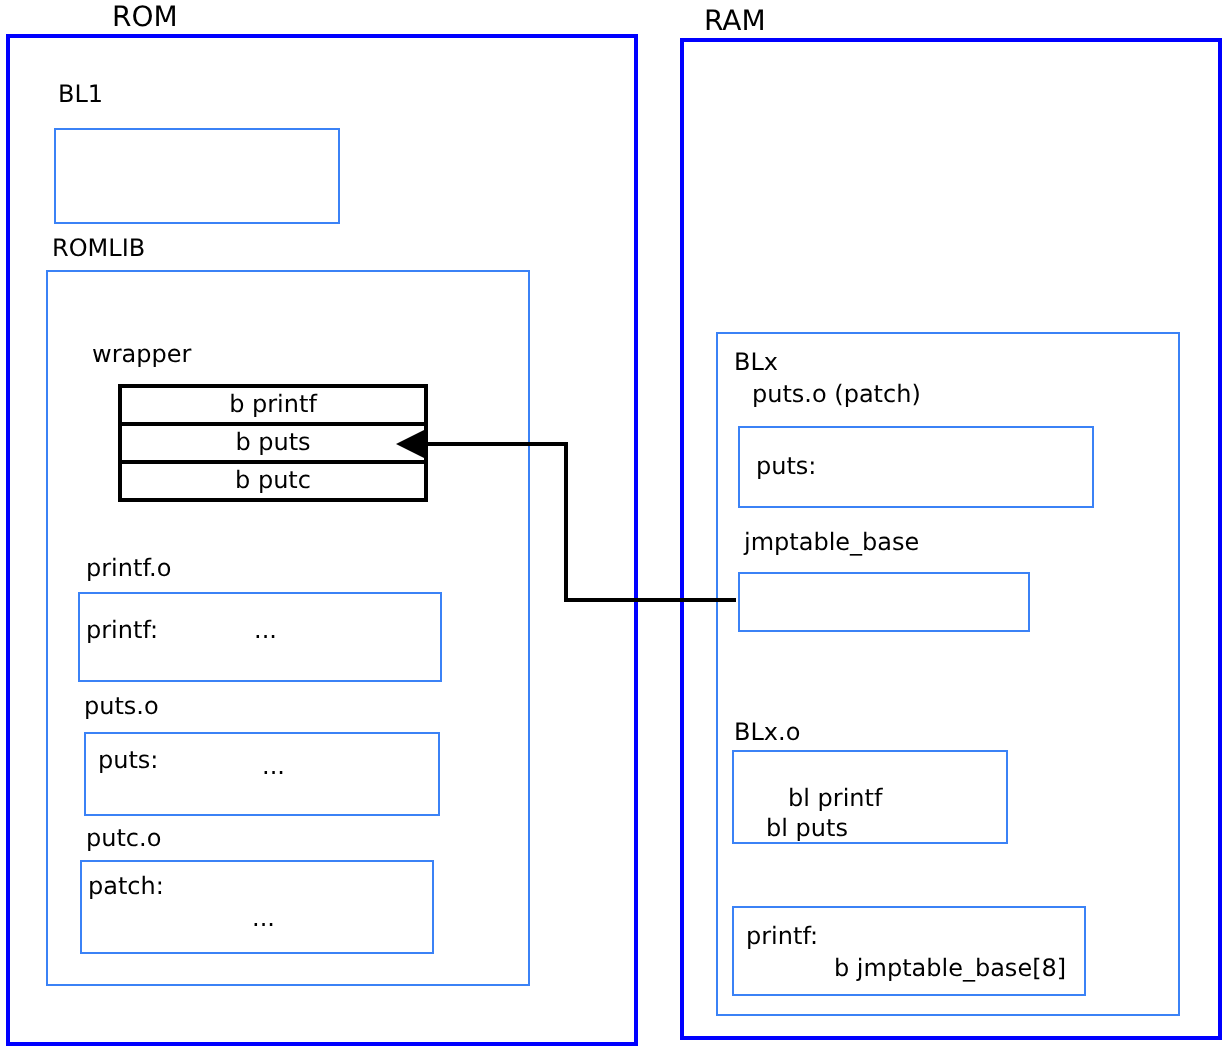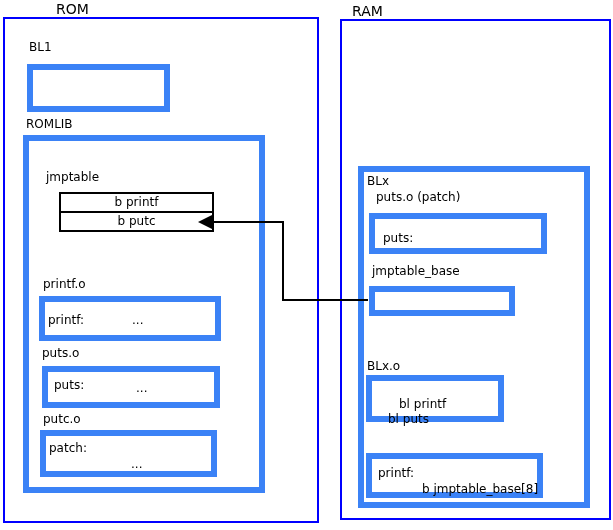--- a/index.html
+++ b/index.html
@@ -3,21 +3,21 @@
 <meta charset="utf-8">
 <style>
   html,body{margin:0;padding:0;background:#ffffff;}
   #stage{
     position:relative;width:613px;height:530px;background:#ffffff;
     font-family:"DejaVu Sans","Liberation Sans",sans-serif;
     font-size:12px;color:#000;overflow:hidden;
   }
   .lbl{position:absolute;white-space:nowrap;line-height:1.1;}
   .region{position:absolute;border:2px solid #0000ff;box-sizing:border-box;background:#ffffff;}
-  .bx{position:absolute;border:6px solid #3b82f6;box-sizing:border-box;background:#ffffff;}
+  .bx{position:absolute;border:1px solid #3b82f6;box-sizing:border-box;background:#ffffff;}
   .region-label{font-size:14px;}
   .cell{
     position:relative;width:155px;height:21px;border:2px solid #000;box-sizing:border-box;
     text-align:center;line-height:16px;background:#fff;
   }
   .cell + .cell{margin-top:-2px;}
   #jmptable-cells{position:absolute;left:59px;top:192px;}
   .inner-txt{position:absolute;white-space:nowrap;line-height:1;}
   #arrow-overlay{position:absolute;left:0;top:0;pointer-events:none;}
 </style>
@@ -32,24 +32,25 @@
   <div class="region" style="left:3px;top:17px;width:316px;height:506px;"></div>
 
   <div class="region" style="left:340px;top:19px;width:271px;height:501px;"></div>
 
   <div class="lbl" style="left:29px;top:41px;">BL1</div>
   <div class="bx" style="left:27px;top:64px;width:143px;height:48px;"></div>
 
   <div class="lbl" style="left:26px;top:118px;">ROMLIB</div>
   <div class="bx" style="left:23px;top:135px;width:242px;height:358px;"></div>
 
-  <div class="lbl" style="left:46px;top:171px;">jmptable</div>
+  <div class="lbl" style="left:46px;top:171px;">wrapper</div>
 
   <div id="jmptable-cells">
     <div class="cell">b printf</div>
+    <div class="cell">b puts</div>
     <div class="cell">b putc</div>
   </div>
 
   <div class="lbl" style="left:43px;top:278px;">printf.o</div>
   <div class="bx" style="left:39px;top:296px;width:182px;height:45px;">
     <span class="inner-txt" style="left:3px;top:12px;">printf:</span>
     <span class="inner-txt" style="left:87px;top:12px;">...</span>
   </div>
 
   <div class="lbl" style="left:42px;top:347px;">puts.o</div>

